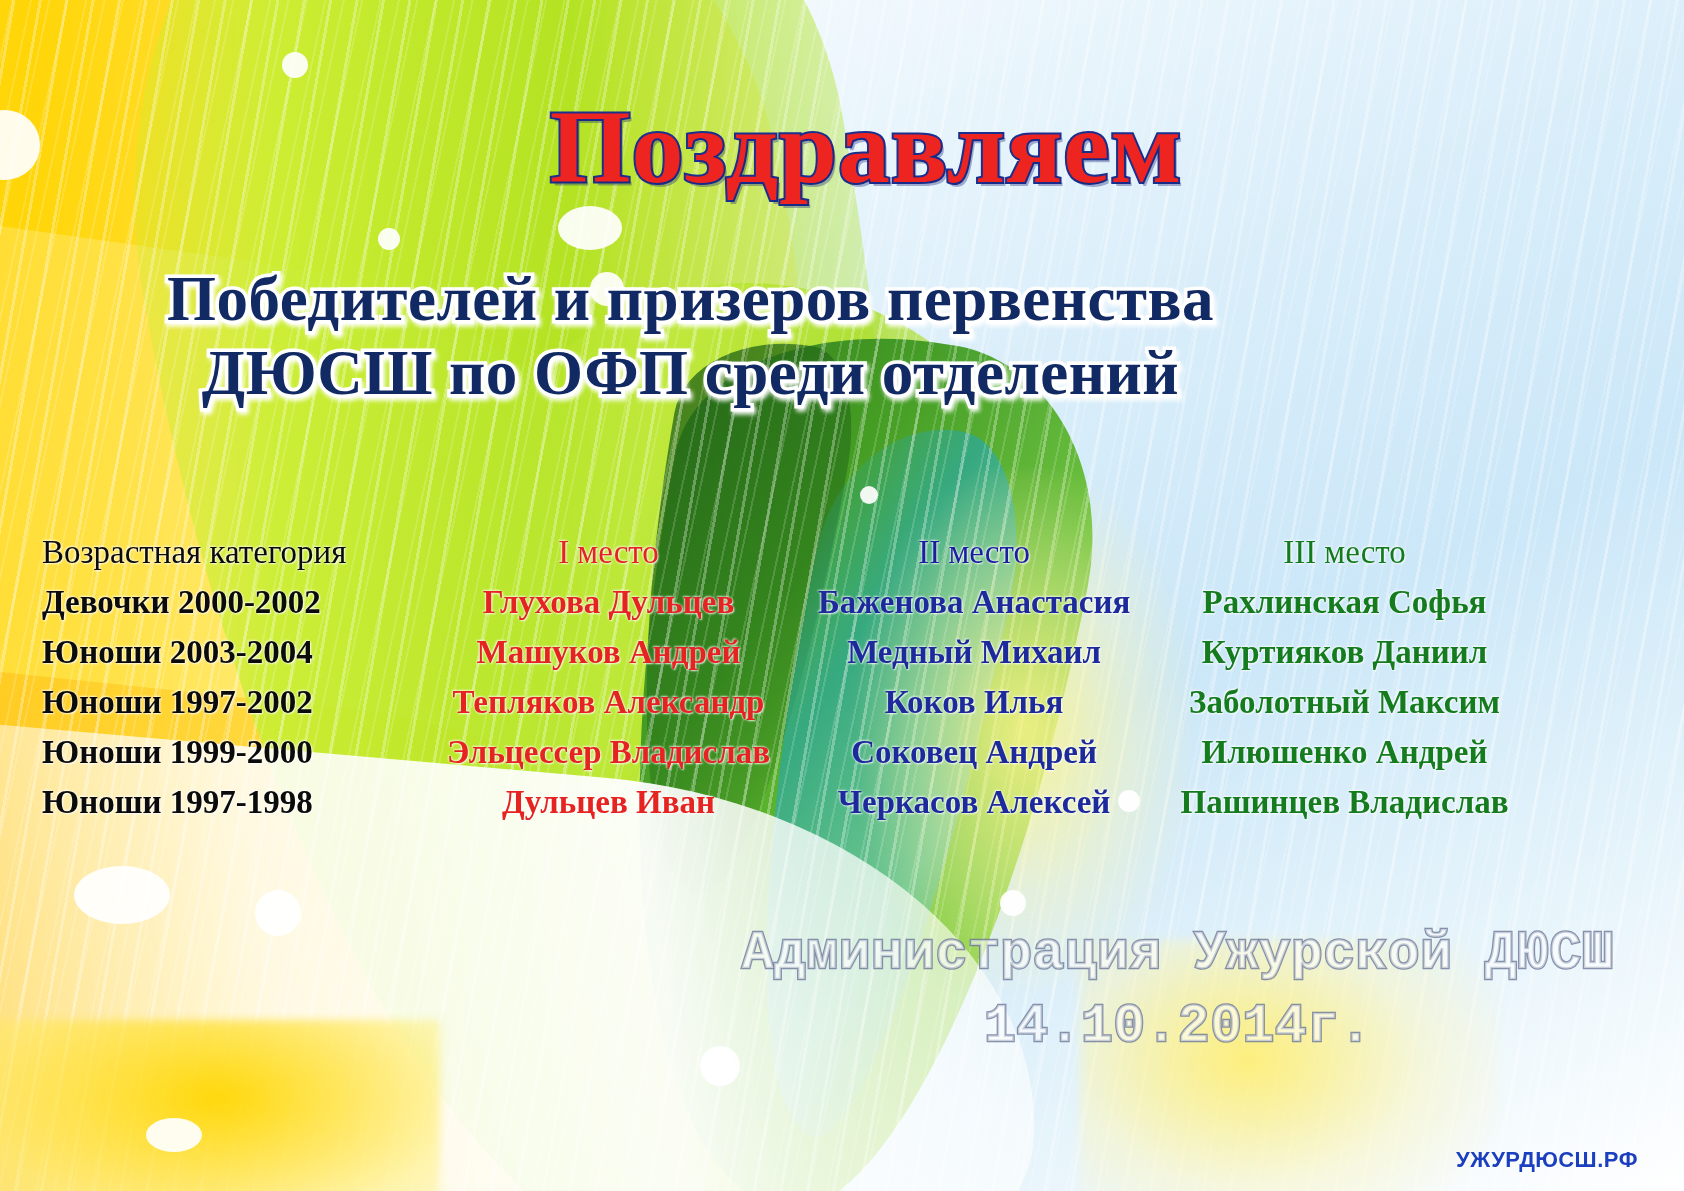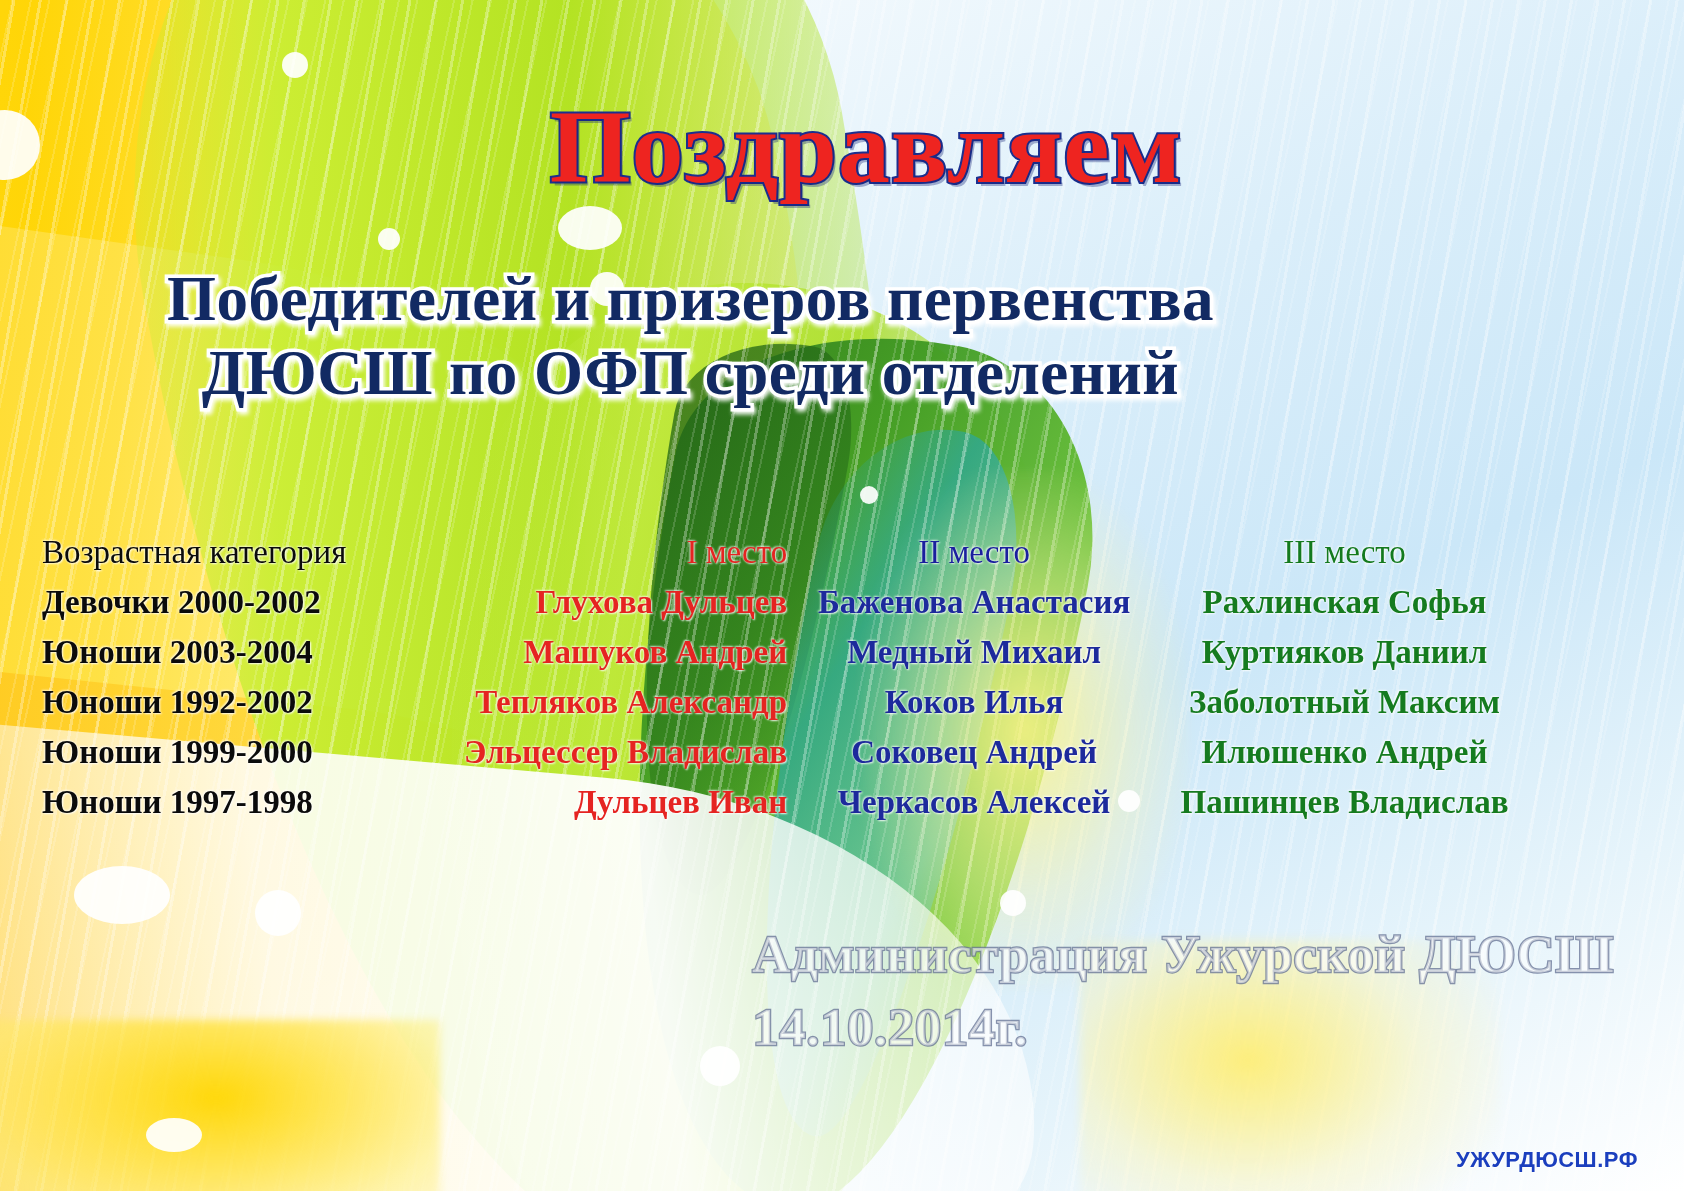--- a/index.html
+++ b/index.html
@@ -254,41 +254,41 @@
   .results td {
     padding: 8px 2px 9px 2px;
     white-space: nowrap;
     text-shadow: 1px 1px 2px rgba(255,255,255,.9),
                 -1px -1px 2px rgba(255,255,255,.75);
   }
   .results th {
     font-weight: normal;
   }
   .col-cat   { width: 390px; text-align: left;   padding-left: 14px; }
-  .col-p1    { width: 360px; text-align: right; }
+  .col-p1    { width: 360px; text-align: center; }
   .col-p2    { width: 370px; text-align: center; }
   .col-p3    { width: 370px; text-align: center; }
 
   .h-cat  { color: #0b0b0b; }
   .h-p1   { color: #e52421; }
   .h-p2   { color: #1a1f9e; }
   .h-p3   { color: #147a1e; }
 
   .c-cat  { color: #0b0b0b; }
   .c-p1   { color: #e52421; }
   .c-p2   { color: #1d2a9c; }
   .c-p3   { color: #157b1f; }
 
   
   .footer {
     position: absolute;
     right: 70px;
     top: 922px;
-    text-align: left;
-    font-family: Liberation Serif, serif;
+    text-align: center;
+    font-family: Liberation Mono, monospace;
     font-weight: bold;
     font-size: 53px;
     line-height: 1.22;
     color: rgba(255,255,255,.55);
     -webkit-text-stroke: 2.5px rgba(104,116,150,.78);
     paint-order: stroke fill;
     letter-spacing: .5px;
   }
   .footer .date {
     display: block;
@@ -365,21 +365,21 @@
           <td class="col-p2  c-p2">Баженова Анастасия</td>
           <td class="col-p3  c-p3">Рахлинская Софья</td>
         </tr>
         <tr>
           <td class="col-cat c-cat">Юноши 2003-2004</td>
           <td class="col-p1  c-p1">Машуков Андрей</td>
           <td class="col-p2  c-p2">Медный Михаил</td>
           <td class="col-p3  c-p3">Куртияков Даниил</td>
         </tr>
         <tr>
-          <td class="col-cat c-cat">Юноши 1992-2002</td>
+          <td class="col-cat c-cat">Юноши 1997-2002</td>
           <td class="col-p1  c-p1">Тепляков Александр</td>
           <td class="col-p2  c-p2">Коков Илья</td>
           <td class="col-p3  c-p3">Заболотный Максим</td>
         </tr>
         <tr>
           <td class="col-cat c-cat">Юноши 1999-2000</td>
           <td class="col-p1  c-p1">Эльцессер Владислав</td>
           <td class="col-p2  c-p2">Соковец Андрей</td>
           <td class="col-p3  c-p3">Илюшенко Андрей</td>
         </tr>

